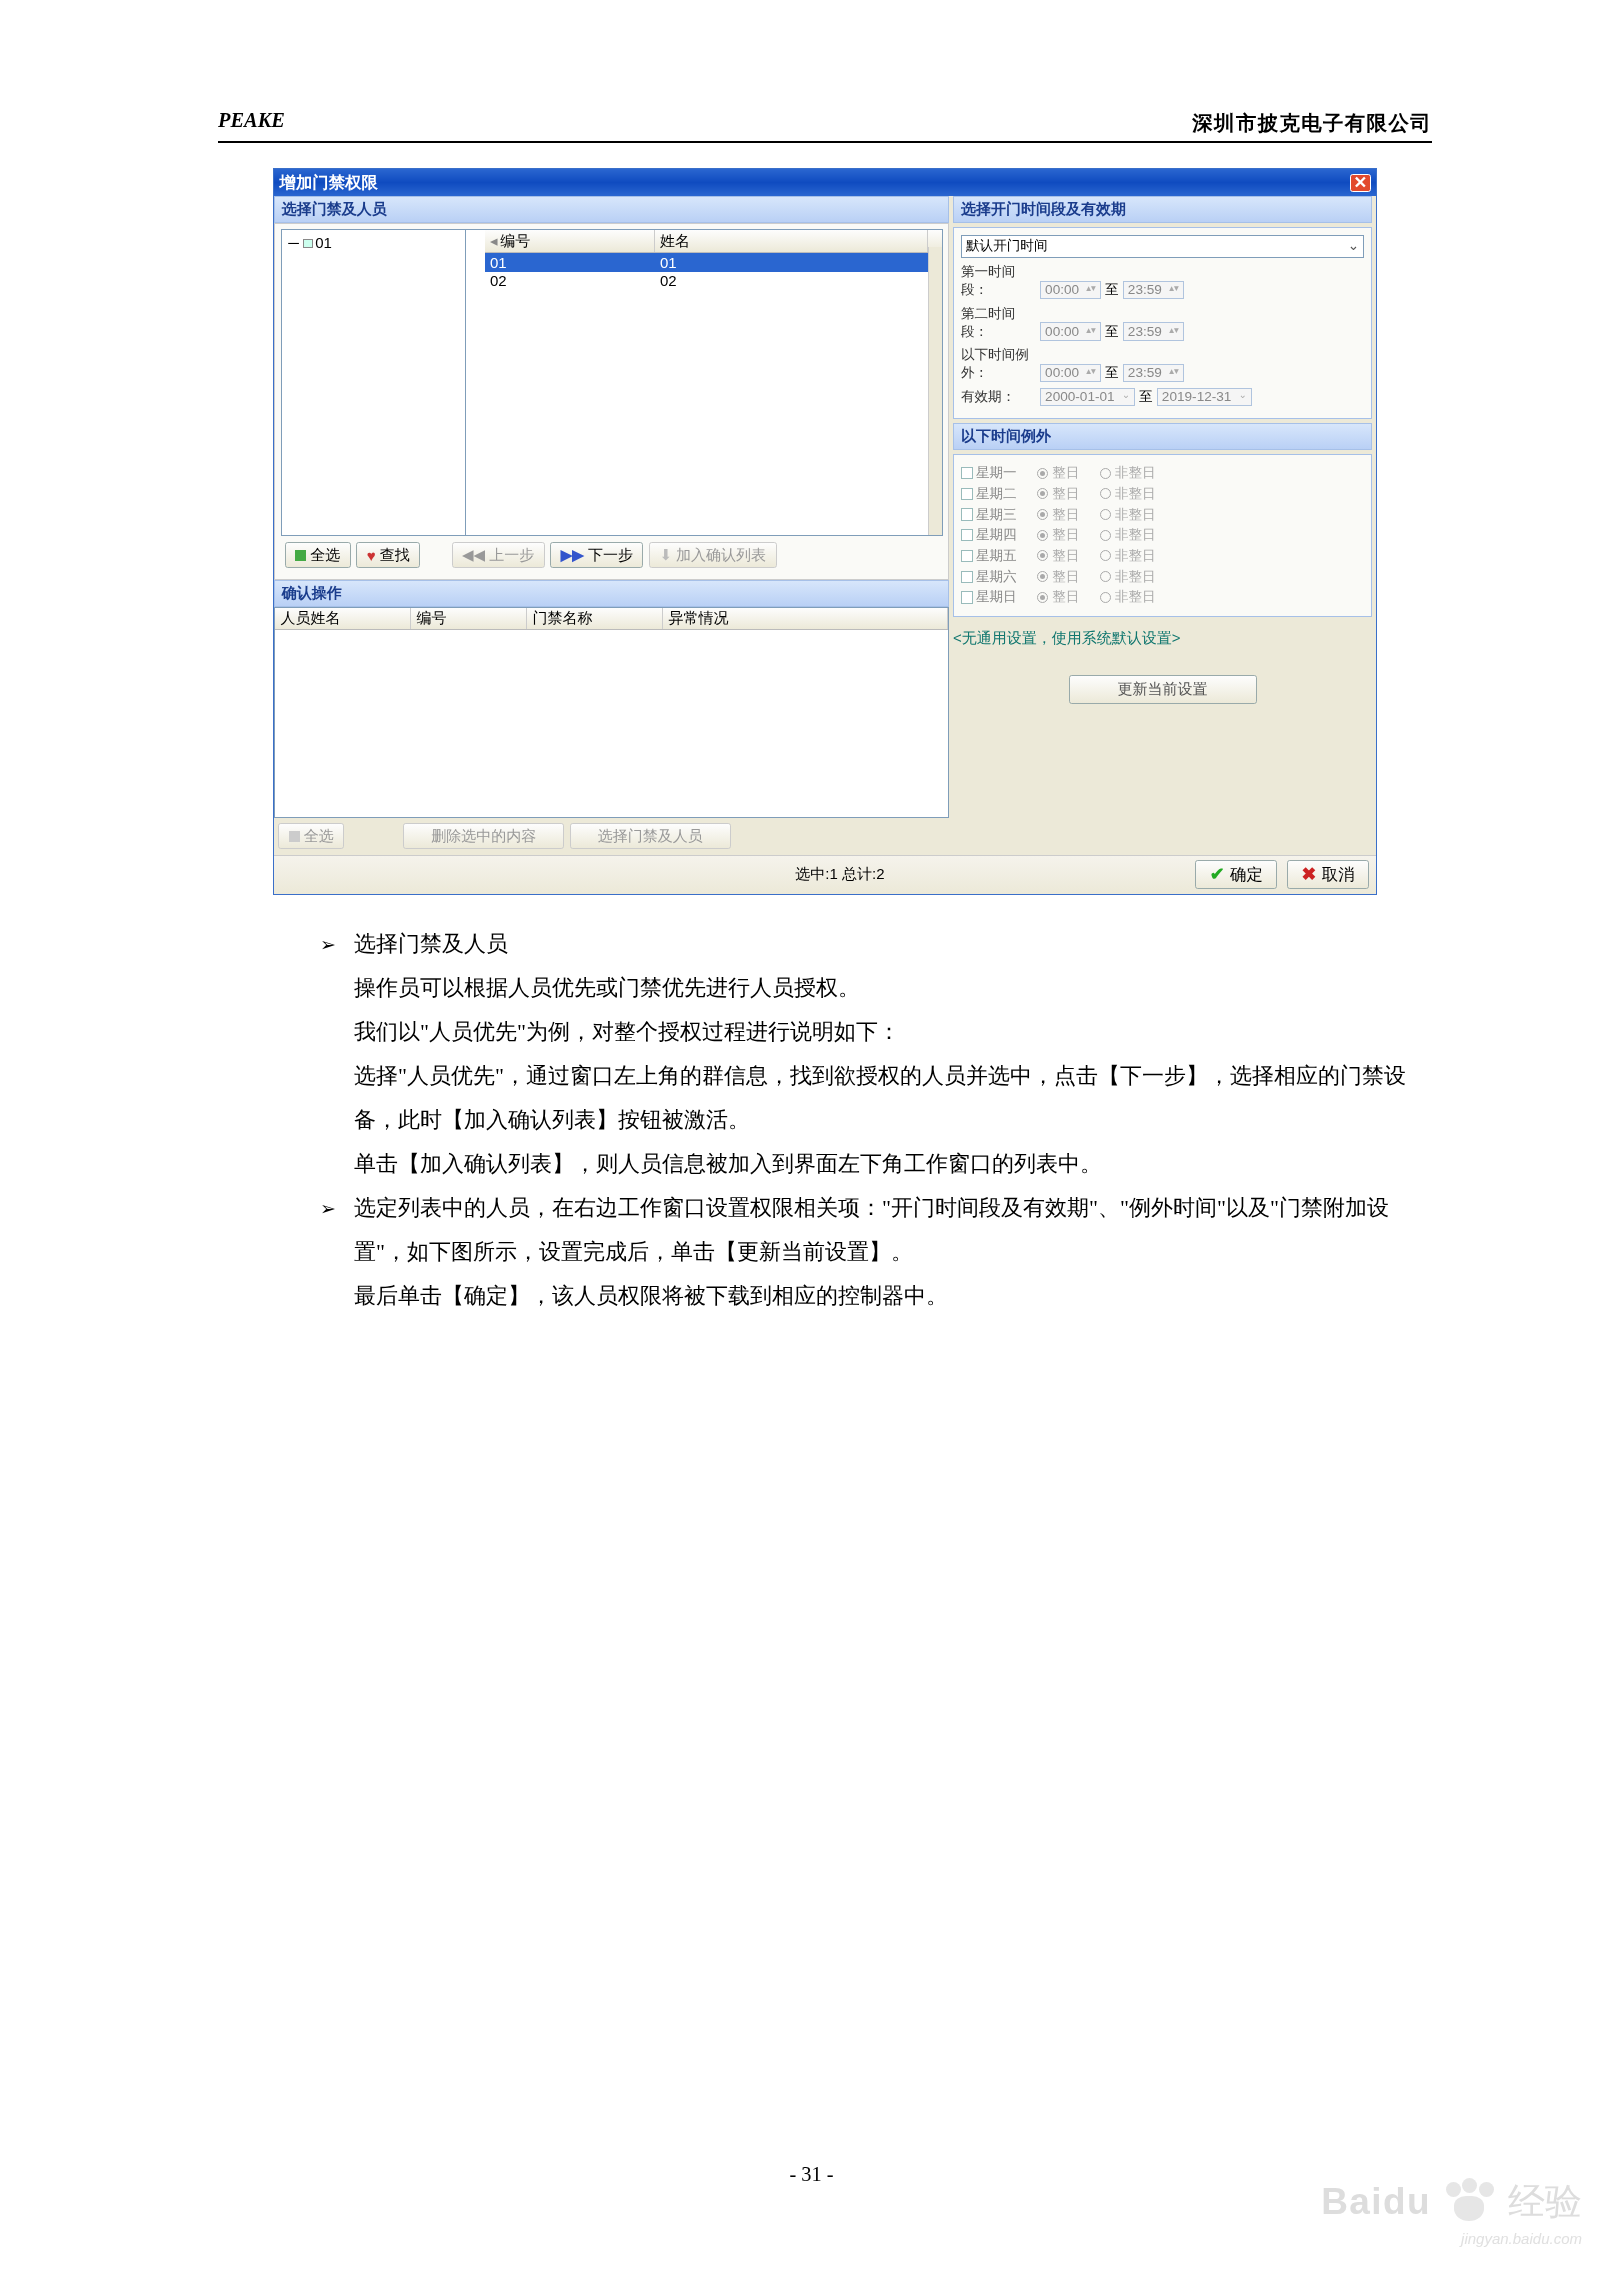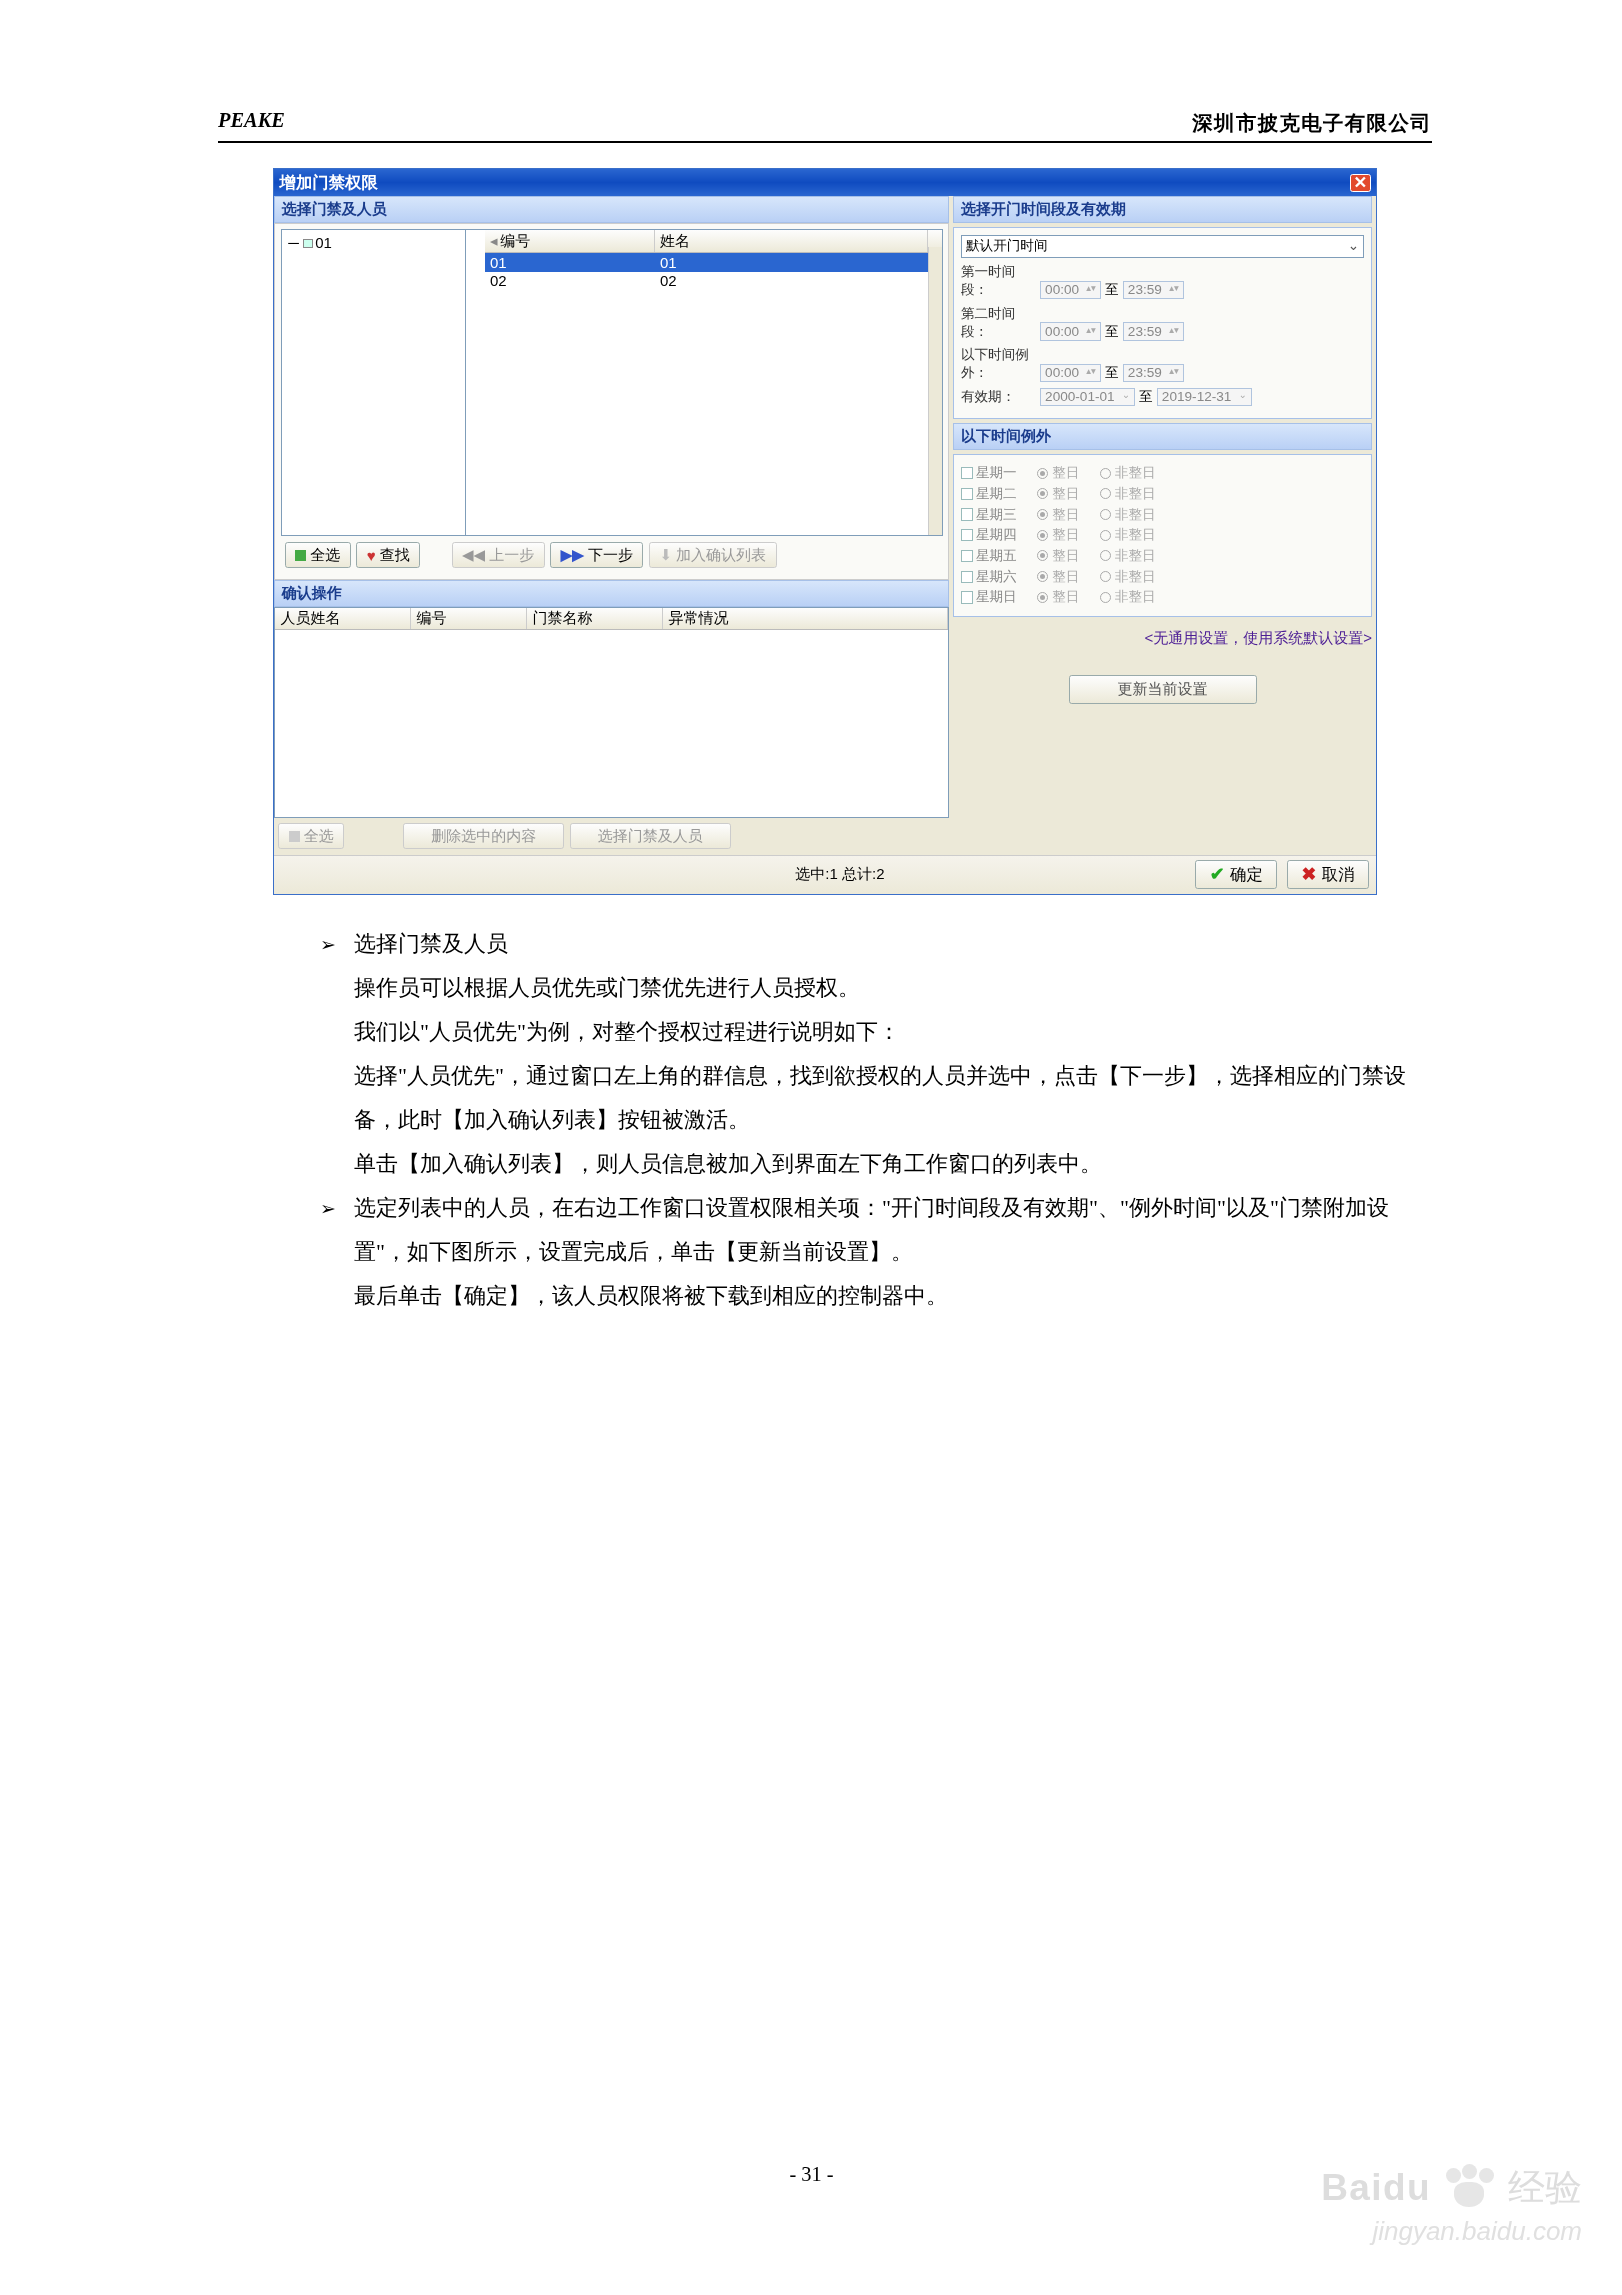--- a/index.html
+++ b/index.html
@@ -164,21 +164,21 @@
   .time-row { display:flex; align-items:flex-end; gap:4.1px; margin:5.5px 0;}
   .time-row .lab { width:75px; color:#333;}
   .spin { border:0.7px solid #b0c4de; background:#f5f5f5; color:#888; padding:0.7px 4.1px; width:61px; display:inline-flex; justify-content:space-between;}
   .spin .sp{ color:#aaa; font-size:9.5px;}
   .day-row { display:flex; align-items:center; gap:20.4px; margin:2.7px 0;}
   .chk { display:inline-flex; align-items:center; gap:2.7px; color:#888;}
   .chk-box { width:12.3px; height:12.3px; border:0.7px solid #9bb; background:#fff;}
   .rdo-g { display:inline-flex; align-items:center; gap:4.1px; color:#aaa;}
   .rdo-c { width:11px;height:11px;border:0.7px solid #aaa;border-radius:50%; display:inline-block; position:relative;}
   .rdo-g.sel .rdo-c::after{content:"";position:absolute;inset:2px;border-radius:50%;background:#aaa;}
-  .note-line { text-align:right; color:#4c1d95; font-size:15px; padding:8.2px 0 27px 0;}
+  .note-line { text-align:left; color:#0f766e; font-size:15px; padding:8.2px 0 27px 0;}
   .update-btn {
     display:block; margin:0 auto 5.5px auto;
     background: linear-gradient(#fdfdfd,#ece9d8);
     border:0.7px solid #9aa; border-radius:2.7px;
     padding:4.1px 48px; color:#555;
   }
   .statusbar {
     border-top:0.7px solid #ccc;
     display:flex; justify-content:space-between; align-items:center;
     padding:4.1px 6.8px;
@@ -222,21 +222,21 @@
   }
   .wm-line1 { display:flex; align-items:center; gap:11px; justify-content:flex-end;}
   .wm-paw { width:55px; height:48px; position:relative;}
   .wm-paw div{position:absolute;background:#e6e6e6;border-radius:50%;}
   .wm-paw .p1{width:15px;height:15px;left:4.1px;top:4.1px;}
   .wm-paw .p2{width:15px;height:15px;left:20.4px;top:0;}
   .wm-paw .p3{width:15px;height:15px;left:37px;top:4.1px;}
   .wm-paw .p4{width:30px;height:24.5px;left:12.3px;top:17.7px;border-radius:40% 40% 50% 50%;}
   .wm-baidu{ font-size:37px; color:#ddd; letter-spacing:1.4px; font-weight:bold;}
   .wm-jing{ font-size:37px; color:#ddd;}
-  .wm-url{ font-size:26px; color:#e0e0e0; font-style:italic; margin-top:2.7px;}
+  .wm-url{ font-size:15px; color:#e0e0e0; font-style:italic; margin-top:2.7px;}
 </style>
 </head>
 <body>
 
 <div class="page">
   <div class="header-row">
     <span>PEAKE</span>
     <span class="header-right">深圳市披克电子有限公司</span>
   </div>
 

